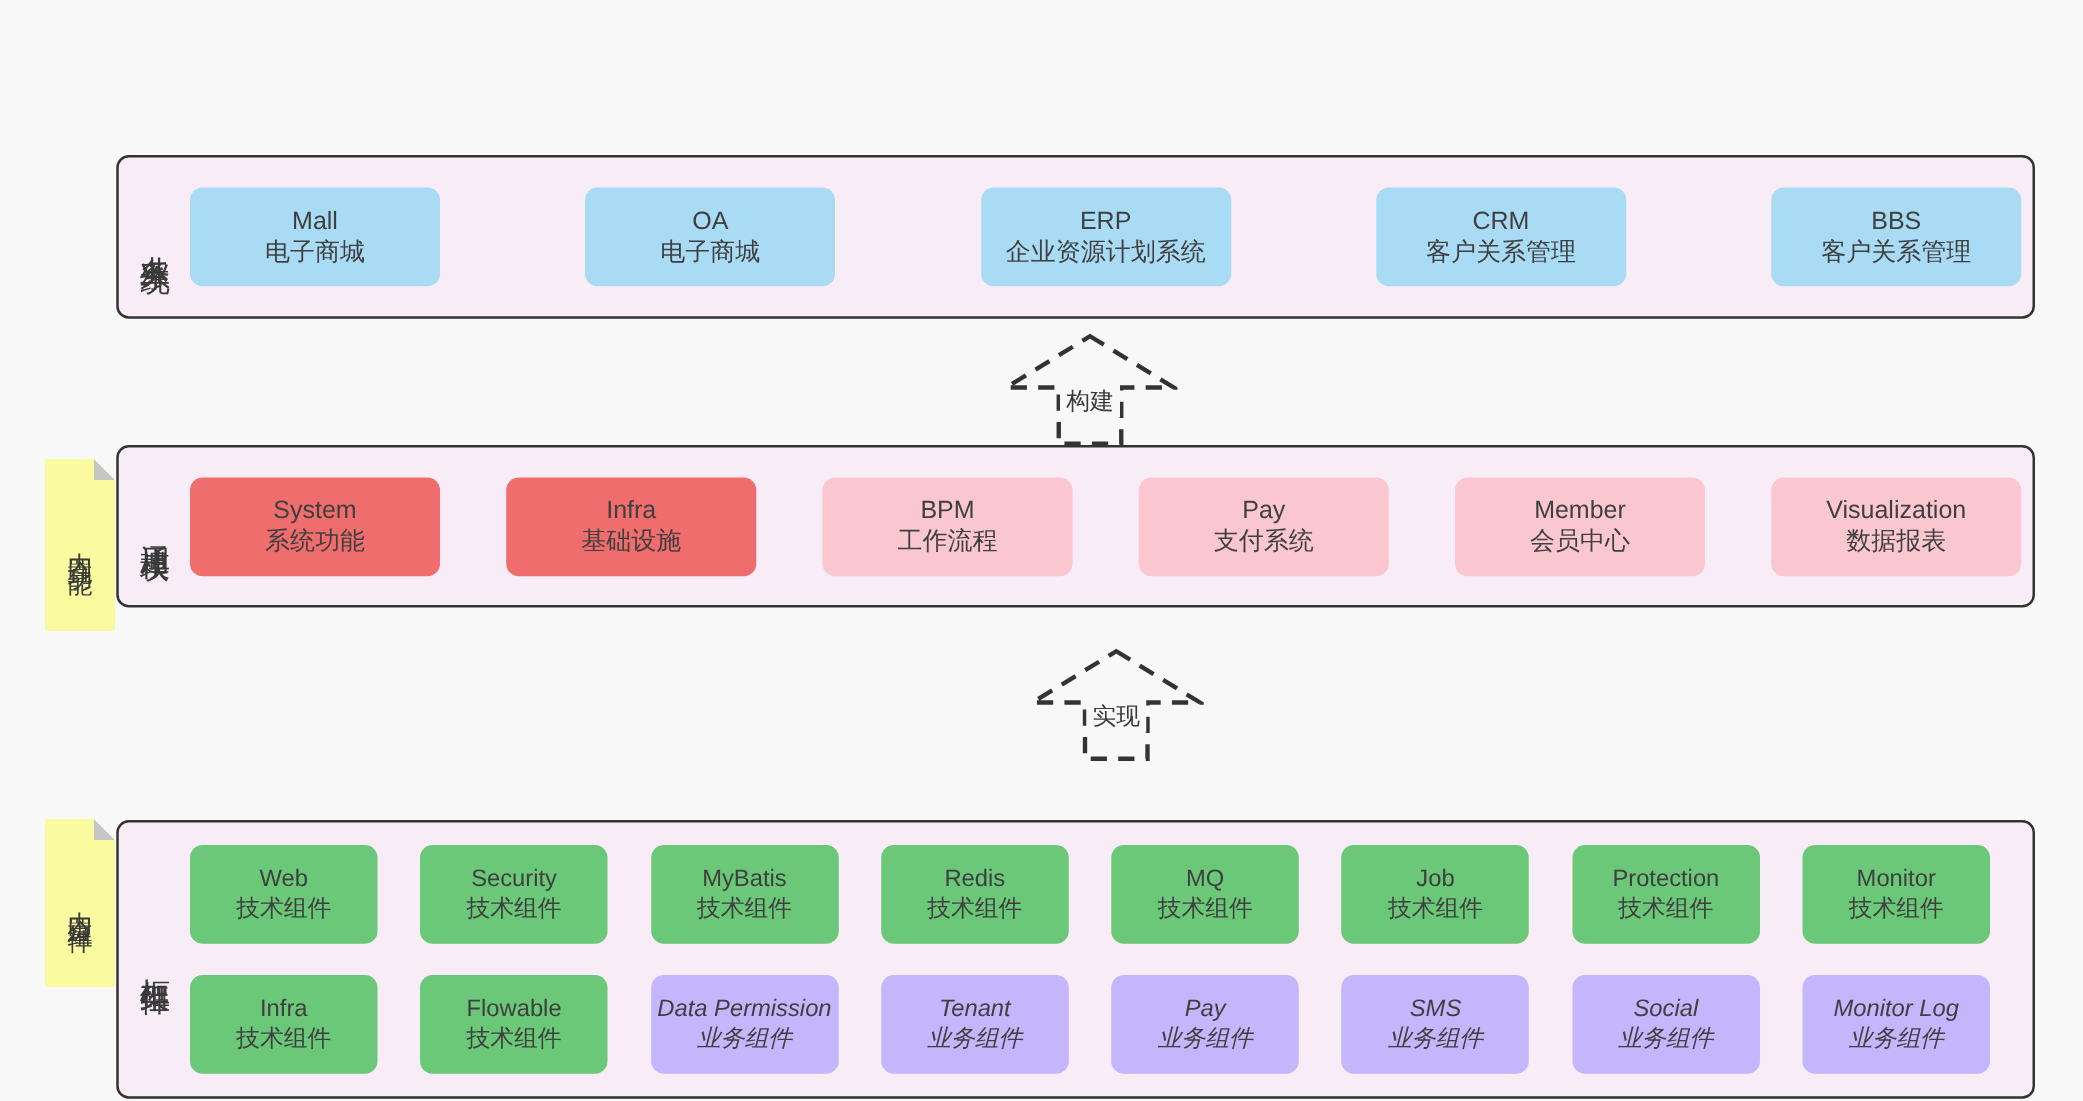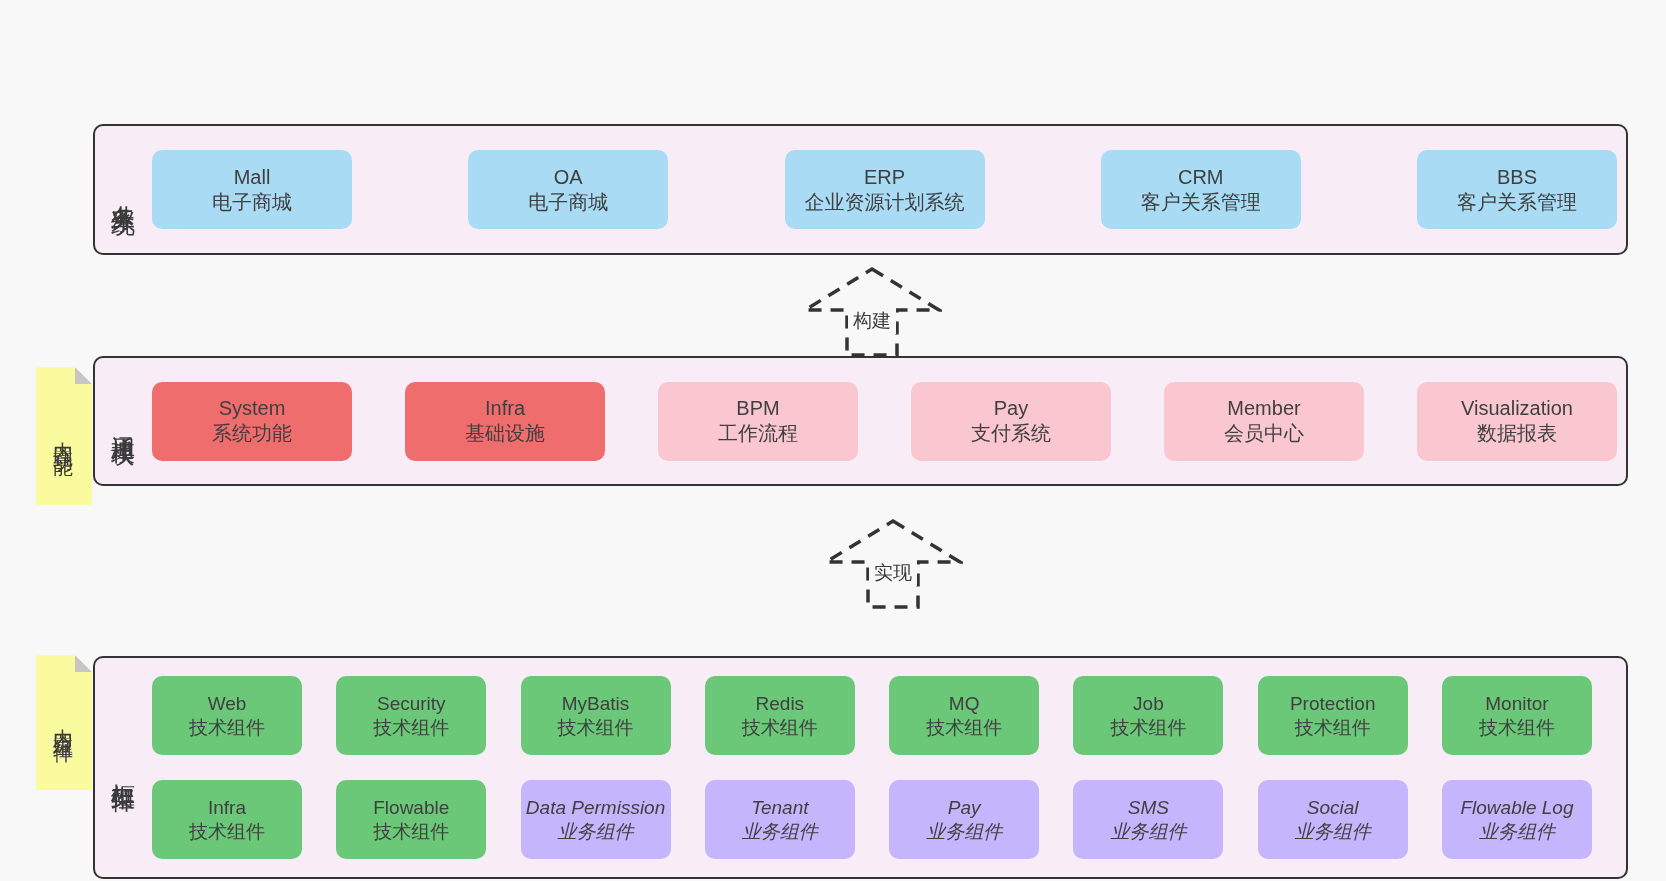--- a/index.html
+++ b/index.html
@@ -215,18 +215,18 @@
       </div>
       <div class="box green-light">
         <div>SMS</div>
         <div>业务组件</div>
       </div>
       <div class="box green-light">
         <div>Social</div>
         <div>业务组件</div>
       </div>
       <div class="box green-light">
-        <div>Flowable Log</div>
+        <div>Monitor Log</div>
         <div>业务组件</div>
       </div>
     </div>
   </div>
 </section>
 
 </body></html>

